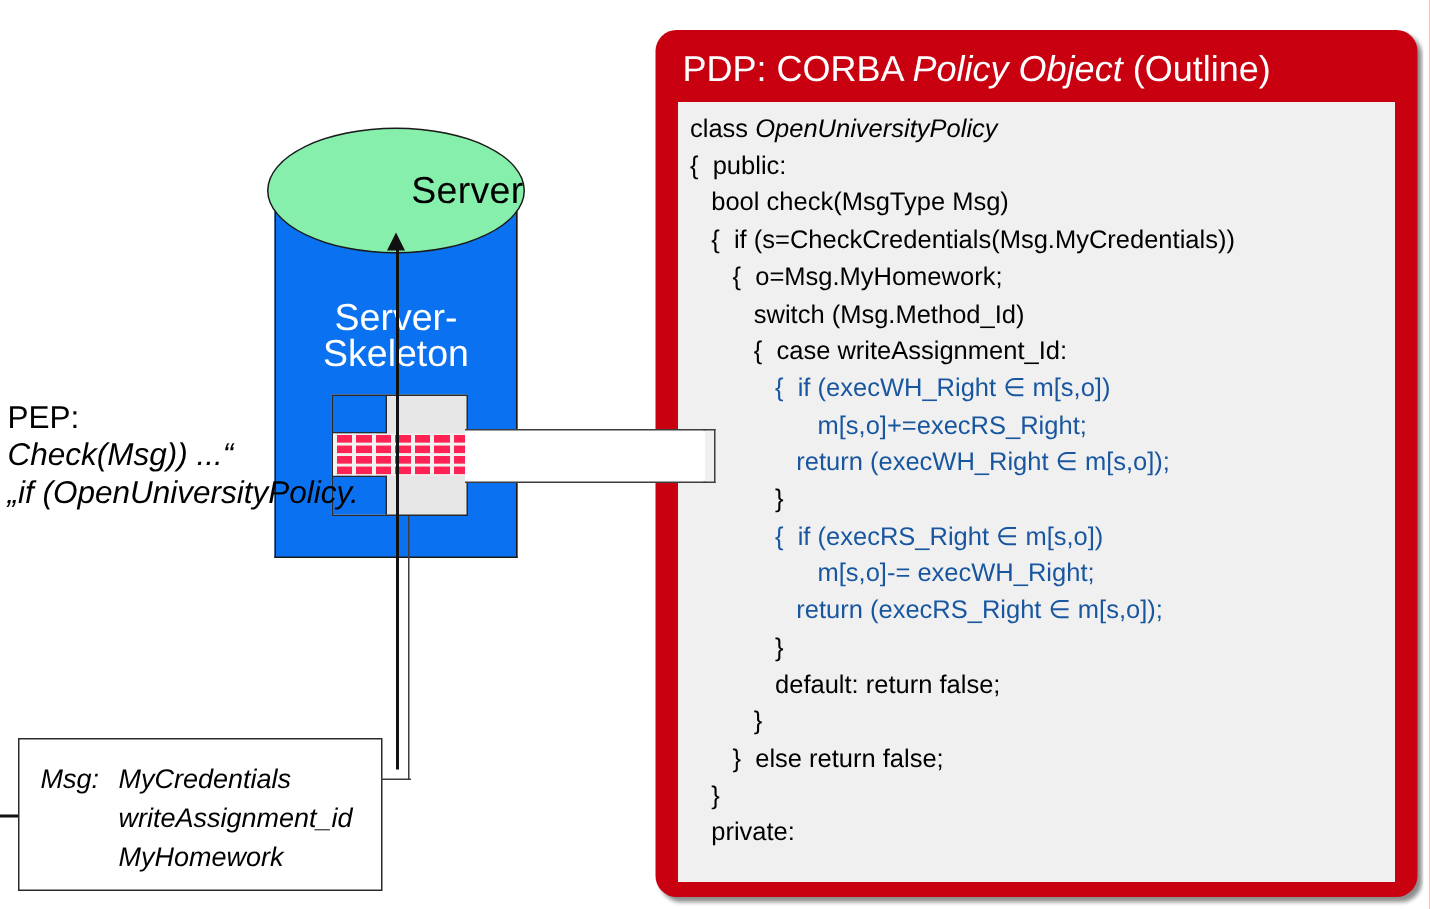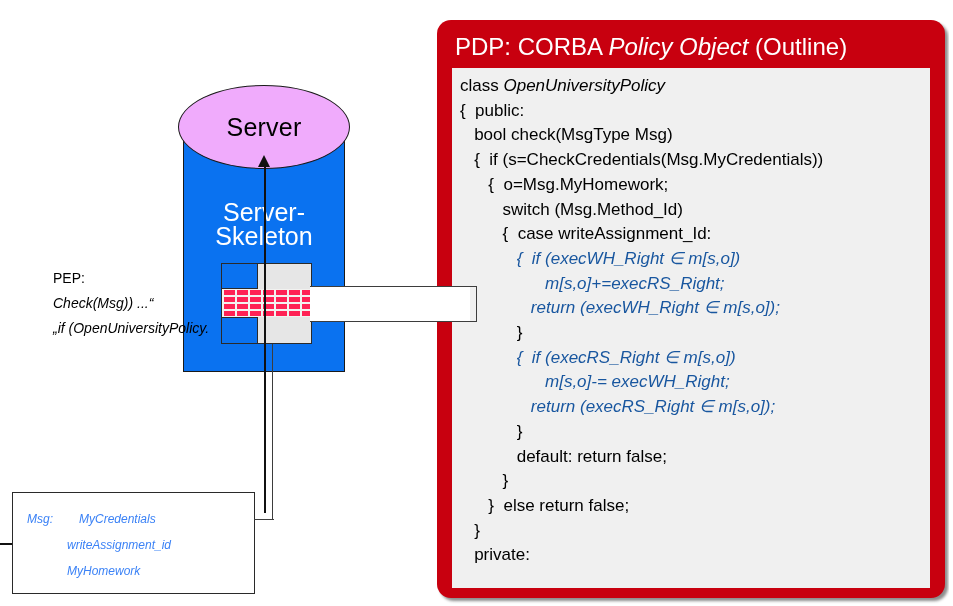--- a/index.html
+++ b/index.html
@@ -31,26 +31,26 @@
     border-bottom: 1.5px solid #1a1a1a;
     box-sizing: border-box;
   }
   .cyl-top {
     position: absolute;
     left: 178px;
     top: 85px;
     width: 172px;
     height: 84px;
     border-radius: 50%;
-    background: #f0abfc;
+    background: #86efac;
     border: 1.5px solid #1a1a1a;
     box-sizing: border-box;
     display: flex;
     align-items: center;
-    justify-content: center;
+    justify-content: flex-end;
   }
   .cyl-top-label {
     font-size: 25px;
     color: #000000;
     letter-spacing: .2px;
   }
   .skeleton-label {
     position: absolute;
     left: 183px;
     top: 200px;
@@ -170,40 +170,39 @@
     top: 492px;
     width: 243px;
     height: 102px;
     background: #ffffff;
     border: 1.4px solid #2a2a2a;
     box-sizing: border-box;
   }
   .msg-inner {
     padding: 13px 0 0 14px;
     font-style: italic;
-    font-size: 12px;
+    font-size: 18px;
     line-height: 26px;
-    color: #3b82f6;
+    color: #000000;
   }
   .msg-row { display: flex; }
   .msg-key { width: 52px; flex: none; }
   .msg-val { }
-  .msg-sub { margin-left: 40px; }
+  .msg-sub { margin-left: 52px; }
 
   
   .pep {
     position: absolute;
     left: 5px;
     top: 266px;
-    font-size: 14px;
+    font-size: 21px;
     line-height: 25px;
     color: #000;
     white-space: nowrap;
     z-index: 6;
-    margin-left: 48px;
   }
   .pep-title { font-style: normal; }
   .pep-quote { font-style: italic; }
 
   
   .pdp-panel {
     position: absolute;
     left: 437px;
     top: 20px;
     width: 508px;
@@ -234,21 +233,21 @@
     padding: 6px 0 0 8px;
     overflow: hidden;
     z-index: 3;
   }
   .code-line {
     font-size: 17px;
     line-height: 24.7px;
     color: #000000;
     white-space: pre;
   }
-  .code-line.blue { color: #18569f; font-style: italic; }
+  .code-line.blue { color: #18569f; }
   .code-line em { font-style: italic; }
   .conn-rect-white {
     position: absolute;
     left: 310px;
     top: 286px;
     width: 160px;
     height: 36px;
     background: #ffffff;
     border-top: 1.3px solid #3d3d3d;
     border-bottom: 1.3px solid #3d3d3d;

